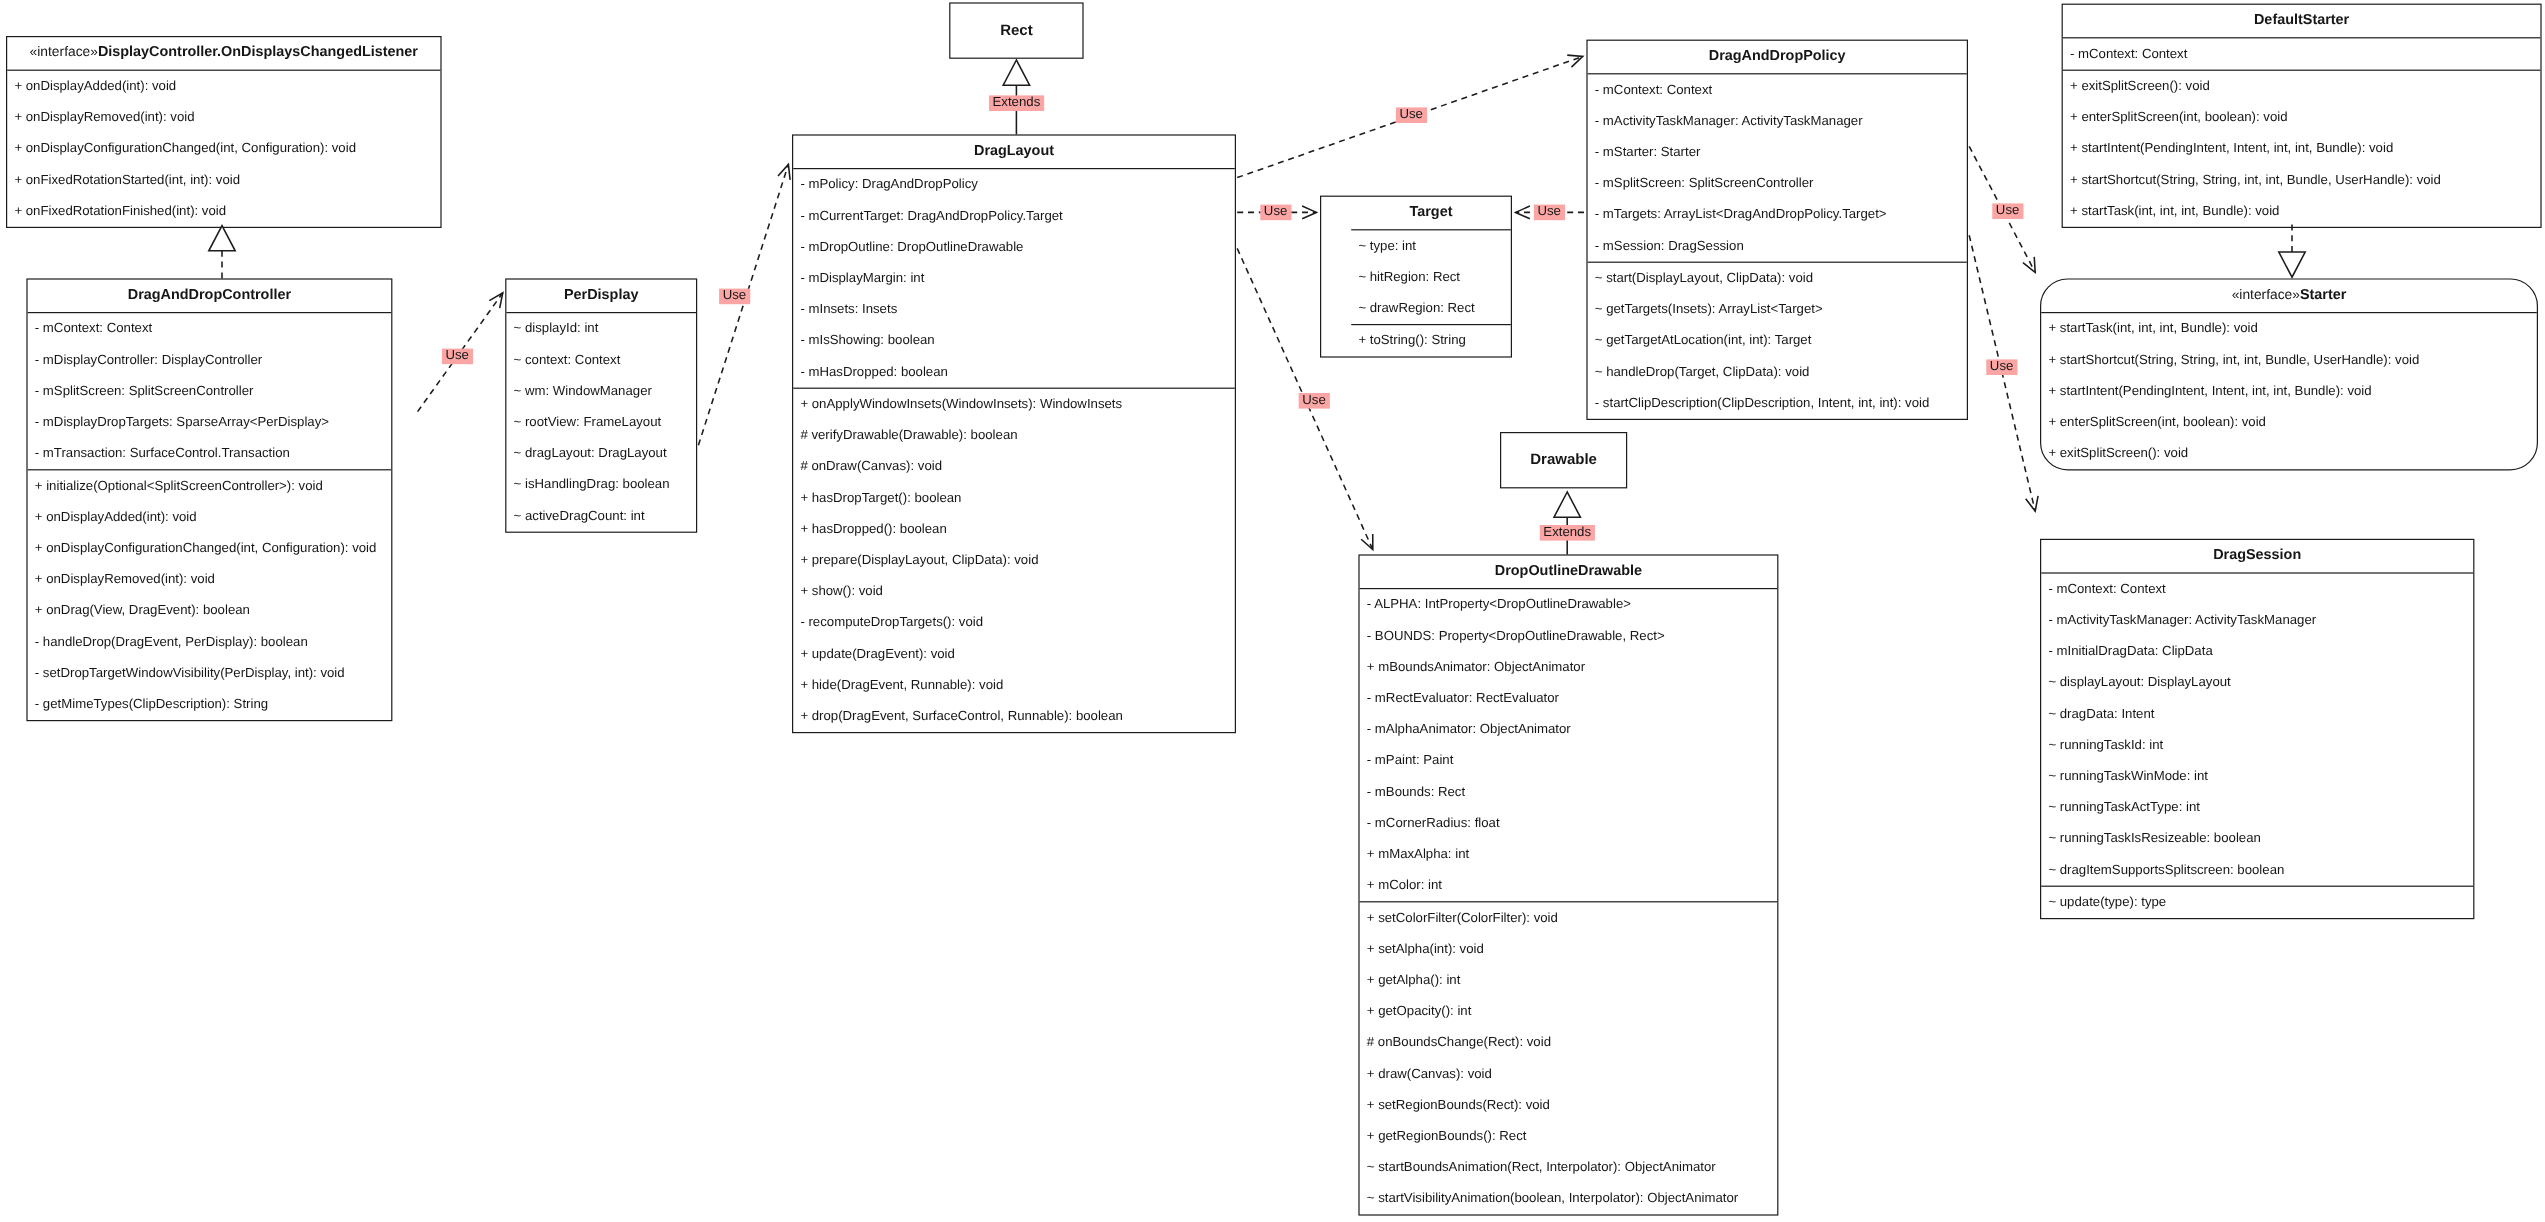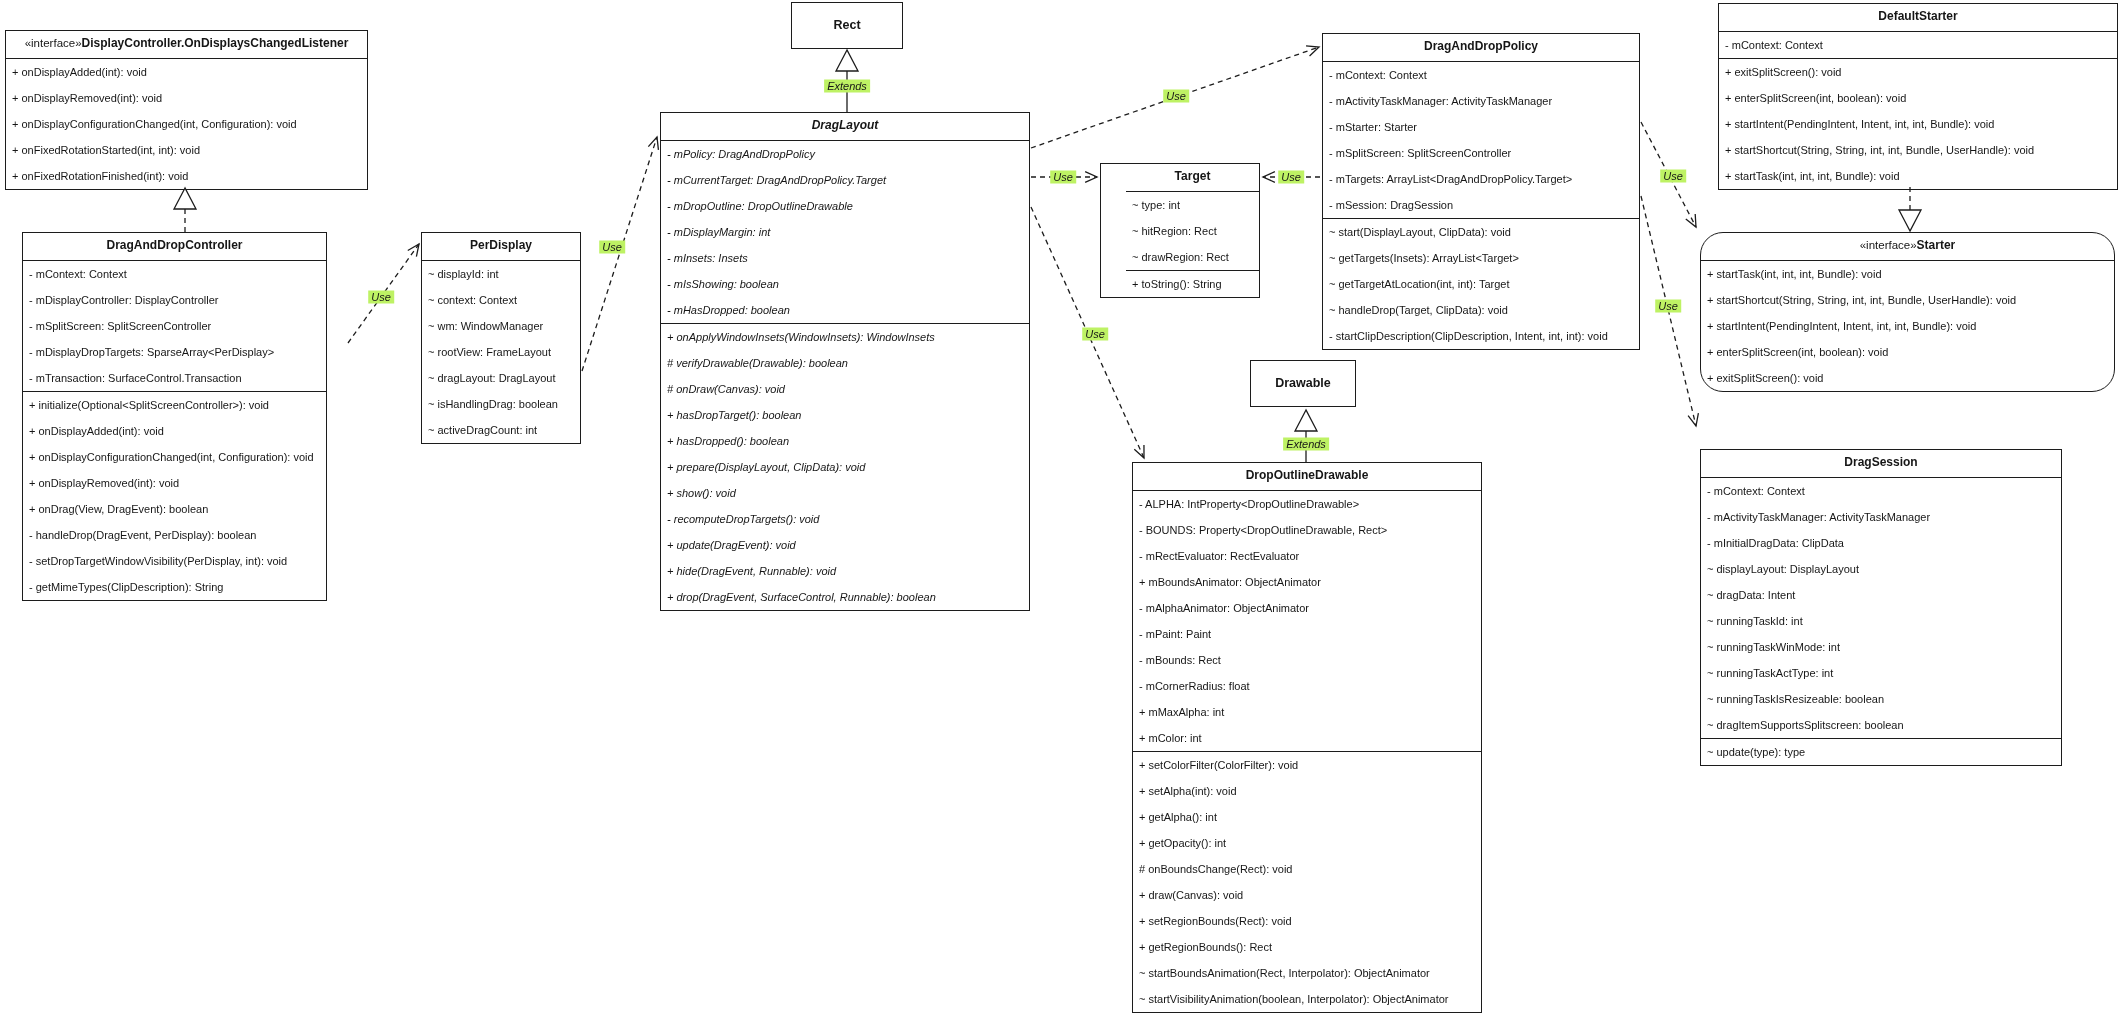--- a/index.html
+++ b/index.html
@@ -17,23 +17,22 @@
   .uml-title .stereo { font-weight: normal; font-size: 11.5px; }
   .uml-class.simple .uml-title { height: 45px; line-height: 45px; border-bottom: none; font-size: 12.5px; }
   .uml-comp + .uml-comp { border-top: 1.5px solid #1c1c1c; }
   .uml-row {
     height: 26px; line-height: 26px; padding-left: 6px;
     font-size: 11px; white-space: nowrap; overflow: hidden;
   }
   #wires { position: absolute; left: 0; top: 0; width: 2121px; height: 1018px; pointer-events: none; }
   .wire-label {
     position: absolute; transform: translate(-50%, -50%);
-    font-size: 11px; line-height: 13px; background: #bef264; padding: 0 3px; color: #161616;
+    font-size: 11px; line-height: 13px; background: #fca5a5; padding: 0 3px; color: #161616;
     white-space: nowrap;
-    font-style: italic;
   }
 </style>
 </head>
 <body>
 
 <div id="canvas">
   <div id="boxes">
       <div class="uml-class" style="left: 5px; top: 30px; width: 363px;">
         <div class="uml-title"><span class="stereo">«interface»</span><span>DisplayController.OnDisplaysChangedListener</span></div>
         <div class="uml-comp">
@@ -72,21 +71,21 @@
           <div class="uml-row">~ wm: WindowManager</div>
           <div class="uml-row">~ rootView: FrameLayout</div>
           <div class="uml-row">~ dragLayout: DragLayout</div>
           <div class="uml-row">~ isHandlingDrag: boolean</div>
           <div class="uml-row">~ activeDragCount: int</div>
         </div>
       </div>
       <div class="uml-class simple" style="left: 791px; top: 2px; width: 112px;">
         <div class="uml-title"><span>Rect</span></div>
       </div>
-      <div class="uml-class" style="left: 660px; top: 112px; width: 370px; font-style: italic;">
+      <div class="uml-class" style="left: 660px; top: 112px; width: 370px;">
         <div class="uml-title"><span>DragLayout</span></div>
         <div class="uml-comp">
           <div class="uml-row">- mPolicy: DragAndDropPolicy</div>
           <div class="uml-row">- mCurrentTarget: DragAndDropPolicy.Target</div>
           <div class="uml-row">- mDropOutline: DropOutlineDrawable</div>
           <div class="uml-row">- mDisplayMargin: int</div>
           <div class="uml-row">- mInsets: Insets</div>
           <div class="uml-row">- mIsShowing: boolean</div>
           <div class="uml-row">- mHasDropped: boolean</div>
         </div>
@@ -175,22 +174,22 @@
         </div>
       </div>
       <div class="uml-class simple" style="left: 1250px; top: 360px; width: 106px;">
         <div class="uml-title"><span>Drawable</span></div>
       </div>
       <div class="uml-class" style="left: 1132px; top: 462px; width: 350px;">
         <div class="uml-title"><span>DropOutlineDrawable</span></div>
         <div class="uml-comp">
           <div class="uml-row">- ALPHA: IntProperty&lt;DropOutlineDrawable&gt;</div>
           <div class="uml-row">- BOUNDS: Property&lt;DropOutlineDrawable, Rect&gt;</div>
+          <div class="uml-row">+ mBoundsAnimator: ObjectAnimator</div>
           <div class="uml-row">- mRectEvaluator: RectEvaluator</div>
-          <div class="uml-row">+ mBoundsAnimator: ObjectAnimator</div>
           <div class="uml-row">- mAlphaAnimator: ObjectAnimator</div>
           <div class="uml-row">- mPaint: Paint</div>
           <div class="uml-row">- mBounds: Rect</div>
           <div class="uml-row">- mCornerRadius: float</div>
           <div class="uml-row">+ mMaxAlpha: int</div>
           <div class="uml-row">+ mColor: int</div>
         </div>
         <div class="uml-comp">
           <div class="uml-row">+ setColorFilter(ColorFilter): void</div>
           <div class="uml-row">+ setAlpha(int): void</div>

